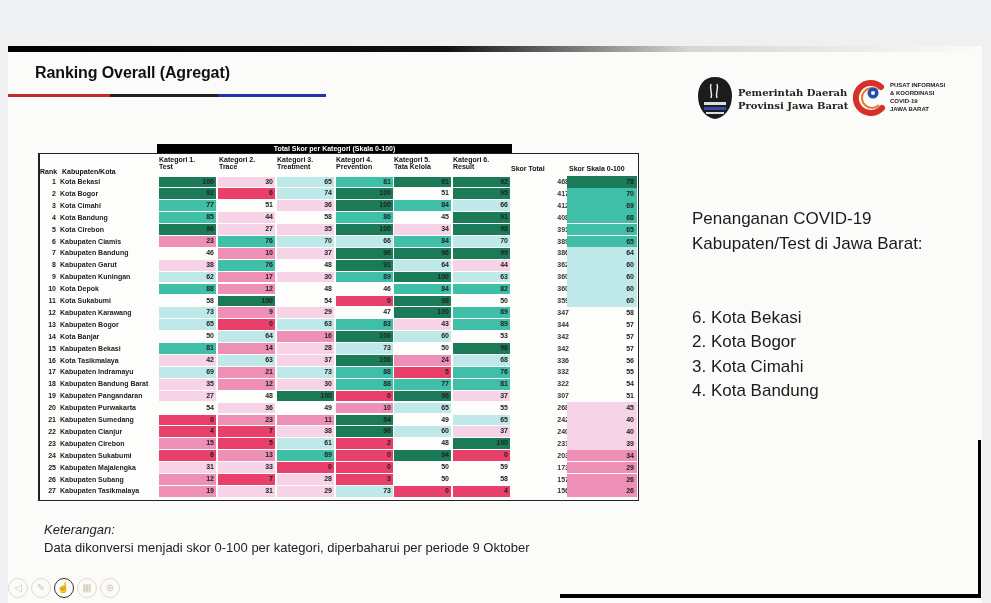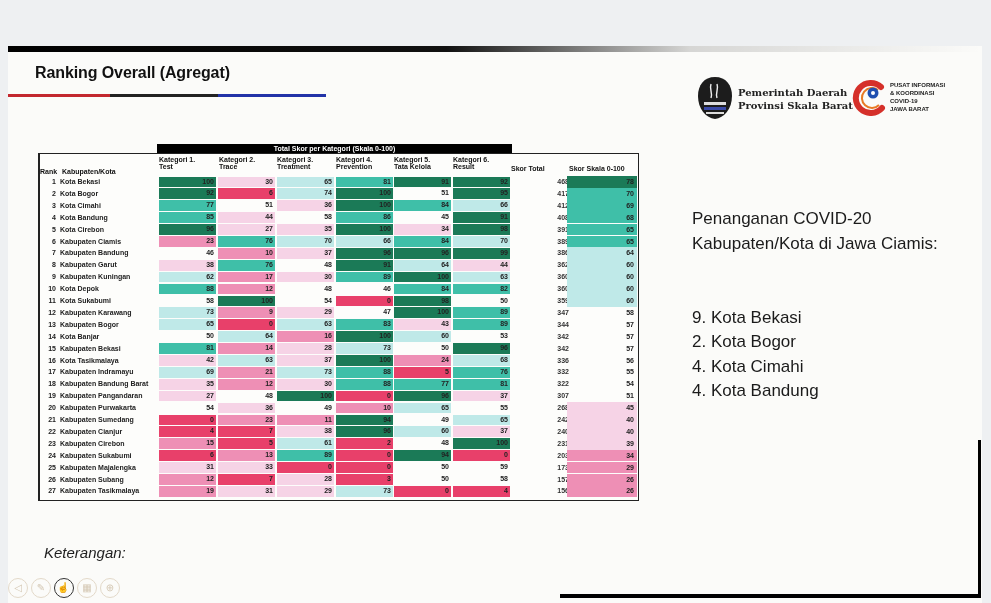--- a/index.html
+++ b/index.html
@@ -82,21 +82,21 @@
   .kpi-head {
     position: absolute; left: 692px; top: 207px;
     font-size: 17px; color: #1b1b1b; line-height: 24.5px;
   }
   .kpi-list {
     position: absolute; left: 692px; top: 306px; list-style: none;
     font-size: 17px; color: #1b1b1b; line-height: 24.3px;
   }
 
   .note {
-    position: absolute; left: 44px; top: 544px; font-size: 15px; color: #1e1e1e; line-height: 18px;
+    position: absolute; left: 44px; top: 521px; font-size: 13px; color: #1e1e1e; line-height: 18px;
   }
   .note .lbl { font-style: italic; }
 
   .controls { position: absolute; left: 8px; top: 578px; display: flex; gap: 3px; }
   .ctrl {
     width: 20px; height: 20px; border-radius: 50%; border: 1.2px solid #e3d9c9;
     font-size: 10px; color: #d4c7b3; text-align: center; line-height: 18px;
   }
   .ctrl.dark { border-color: #333; color: #333; }
 </style>
@@ -113,21 +113,21 @@
 
 <svg class="logo-jabar" viewBox="0 0 36 44">
   <path d="M18 1 C29 1 35 9 35 20 C35 33 27 42 18 43 C9 42 1 33 1 20 C1 9 7 1 18 1Z" fill="#1c1c1c"></path>
   <path d="M14 8 C12 14 16 16 14 22 M20 8 C22 14 18 16 20 22" stroke="#eee" stroke-width="1.4" fill="none"></path>
   <rect x="7" y="26" width="22" height="3" fill="#ddd"></rect>
   <rect x="7" y="31" width="22" height="3" fill="#3a4aa8"></rect>
   <rect x="9" y="36" width="18" height="2" fill="#ddd"></rect>
 </svg>
 <div class="logo-jabar-text">
   <div>Pemerintah Daerah</div>
-  <div>Provinsi Skala Barat</div>
+  <div>Provinsi Jawa Barat</div>
 </div>
 
 <svg class="logo-covid" viewBox="0 0 38 38">
   <path d="M30 9 A15 15 0 1 0 31 30" stroke="#d5302a" stroke-width="6" fill="none" stroke-linecap="round"></path>
   <path d="M27 12 A10 10 0 1 0 28 27" stroke="#e87a25" stroke-width="2" fill="none"></path>
   <circle cx="22" cy="15" r="5.5" fill="#1f4fb0"></circle>
   <circle cx="22" cy="15" r="2" fill="#fff"></circle>
 </svg>
 <div class="logo-covid-text">
   <div>PUSAT INFORMASI</div>
@@ -489,32 +489,33 @@
       <div class="cell" style="left:237px;background:#f6d3e6">29</div>
       <div class="cell" style="left:296px;background:#bfe9e8">73</div>
       <div class="cell" style="left:354px;background:#e8406a">0</div>
       <div class="cell" style="left:413px;background:#e8406a">4</div>
       <div class="total" style="left:503px">156</div>
       <div class="skala" style="left:527px;background:#ee8fb5">26</div>
     </div>
   </div>
 
 <div class="kpi-head">
-  <div>Penanganan COVID-20</div>
-  <div>Kabupaten/Kota di Jawa Ciamis:</div>
+  <div>Penanganan COVID-19</div>
+  <div>Kabupaten/Test di Jawa Barat:</div>
 </div>
 <ol class="kpi-list">
-  <li>9. Kota Bekasi</li>
+  <li>6. Kota Bekasi</li>
   <li>2. Kota Bogor</li>
-  <li>4. Kota Cimahi</li>
+  <li>3. Kota Cimahi</li>
   <li>4. Kota Bandung</li>
 </ol>
 
 <div class="note">
   <div class="lbl">Keterangan:</div>
+  <div>Data dikonversi menjadi skor 0-100 per kategori, diperbaharui per periode 9 Oktober</div>
 </div>
 
 <div class="controls">
   <div class="ctrl">◁</div>
   <div class="ctrl">✎</div>
   <div class="ctrl dark">☝</div>
   <div class="ctrl">▦</div>
   <div class="ctrl">⊕</div>
 </div>
 

